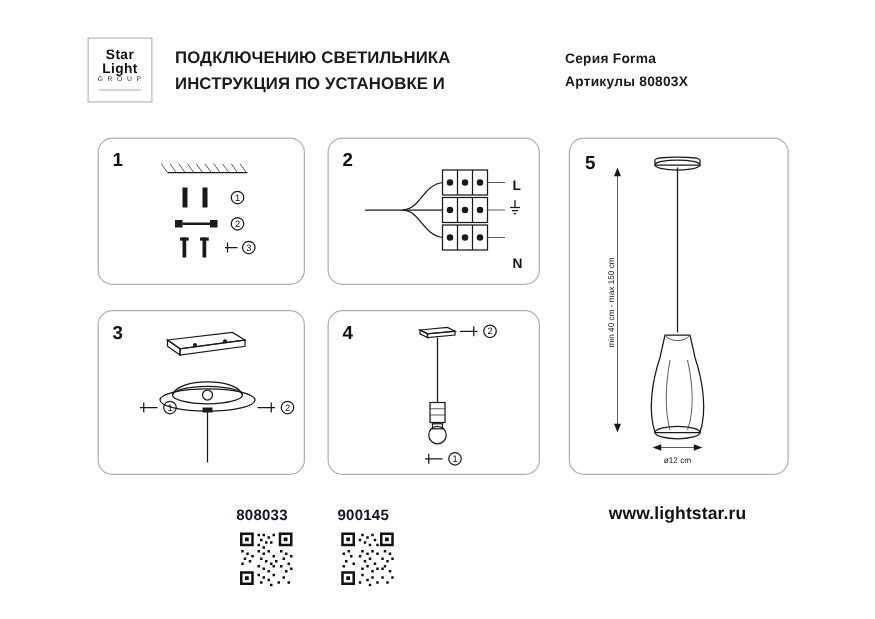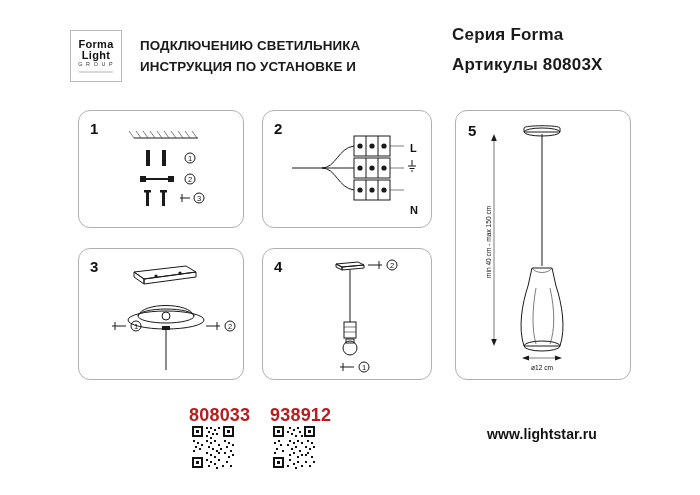--- a/index.html
+++ b/index.html
@@ -46,23 +46,23 @@
     width: 300px;
     font-size: 13.4px;
     font-weight: bold;
     line-height: 1.55;
     letter-spacing: .1px;
     text-transform: uppercase;
   }
 
   .series {
     position: absolute;
-    left: 452px; top: 20px;
+    left: 452px; top: 38px;
     width: 230px;
-    font-size: 17px;
+    font-size: 11px;
     font-weight: bold;
     line-height: 1.75;
     letter-spacing: .2px;
   }
 
   
   .panel {
     position: absolute;
     border: 1px solid #b0b0b0;
     border-radius: 12px;
@@ -94,53 +94,52 @@
   .thin   { stroke: #444; fill: none; stroke-width: .7; }
   .fill   { fill: #1a1a1a; }
 
   .callout { font-size: 7.5px; fill: #111; font-family: "Liberation Sans", sans-serif; }
   .lnlabel { font-size: 11px; font-weight: bold; fill: #111; font-family: "Liberation Sans", sans-serif; }
   .dimtext { font-size: 6.6px; fill: #111; font-family: "Liberation Sans", sans-serif; }
 
   
   .code {
     position: absolute;
-    font-size: 18px;
+    font-size: 12px;
     font-weight: bold;
-    color: #b91c1c;
+    color: #0f172a;
     letter-spacing: .2px;
   }
   #code1 { left: 189px; top: 405px; }
   #code2 { left: 270px; top: 405px; }
 
   .qr {
     position: absolute;
     width: 46px; height: 46px;
     background: #fff;
   }
   #qr1 { left: 190px; top: 424px; }
   #qr2 { left: 271px; top: 424px; }
 
   .site {
     position: absolute;
     left: 487px; top: 402px;
     font-size: 14px;
     font-weight: bold;
     color: #111;
     letter-spacing: .1px;
-    margin-top: 24px;
   }
 </style>
 </head>
 <body>
 
 <div class="page">
 
   <div class="logo">
-    <div class="l1">Forma</div>
+    <div class="l1">Star</div>
     <div class="l2">Light</div>
     <div class="l3">G R O U P</div>
     <div class="bar"></div>
   </div>
 
   <div class="title">
     <div>подключению светильника</div>
     <div>Инструкция по установке и</div>
   </div>
 
@@ -349,21 +348,21 @@
       <text class="dimtext" transform="translate(21,160) rotate(-90)">min 40 cm - max 150 cm</text>
 
       <line class="thin" x1="54" y1="240" x2="90" y2="240"></line>
       <path class="fill" d="M52 240 L59 237.4 L59 242.6 Z"></path>
       <path class="fill" d="M92 240 L85 237.4 L85 242.6 Z"></path>
       <text class="dimtext" x="72" y="252" text-anchor="middle">ø12 cm</text>
     </svg>
   </div>
 
   <div class="code" id="code1">808033</div>
-  <div class="code" id="code2">938912</div>
+  <div class="code" id="code2">900145</div>
 
   <div class="qr" id="qr1">
     <svg width="46" height="46" viewBox="0 0 46 46">
       <rect x="0" y="0" width="46" height="46" fill="#fff"></rect>
       <g fill="#111">
         <rect x="2" y="2" width="11" height="11"></rect>
           <rect x="4" y="4" width="7" height="7" fill="#fff"></rect>
           <rect x="6" y="6" width="3" height="3"></rect>
         <rect x="33" y="2" width="11" height="11"></rect>
           <rect x="35" y="4" width="7" height="7" fill="#fff"></rect>

